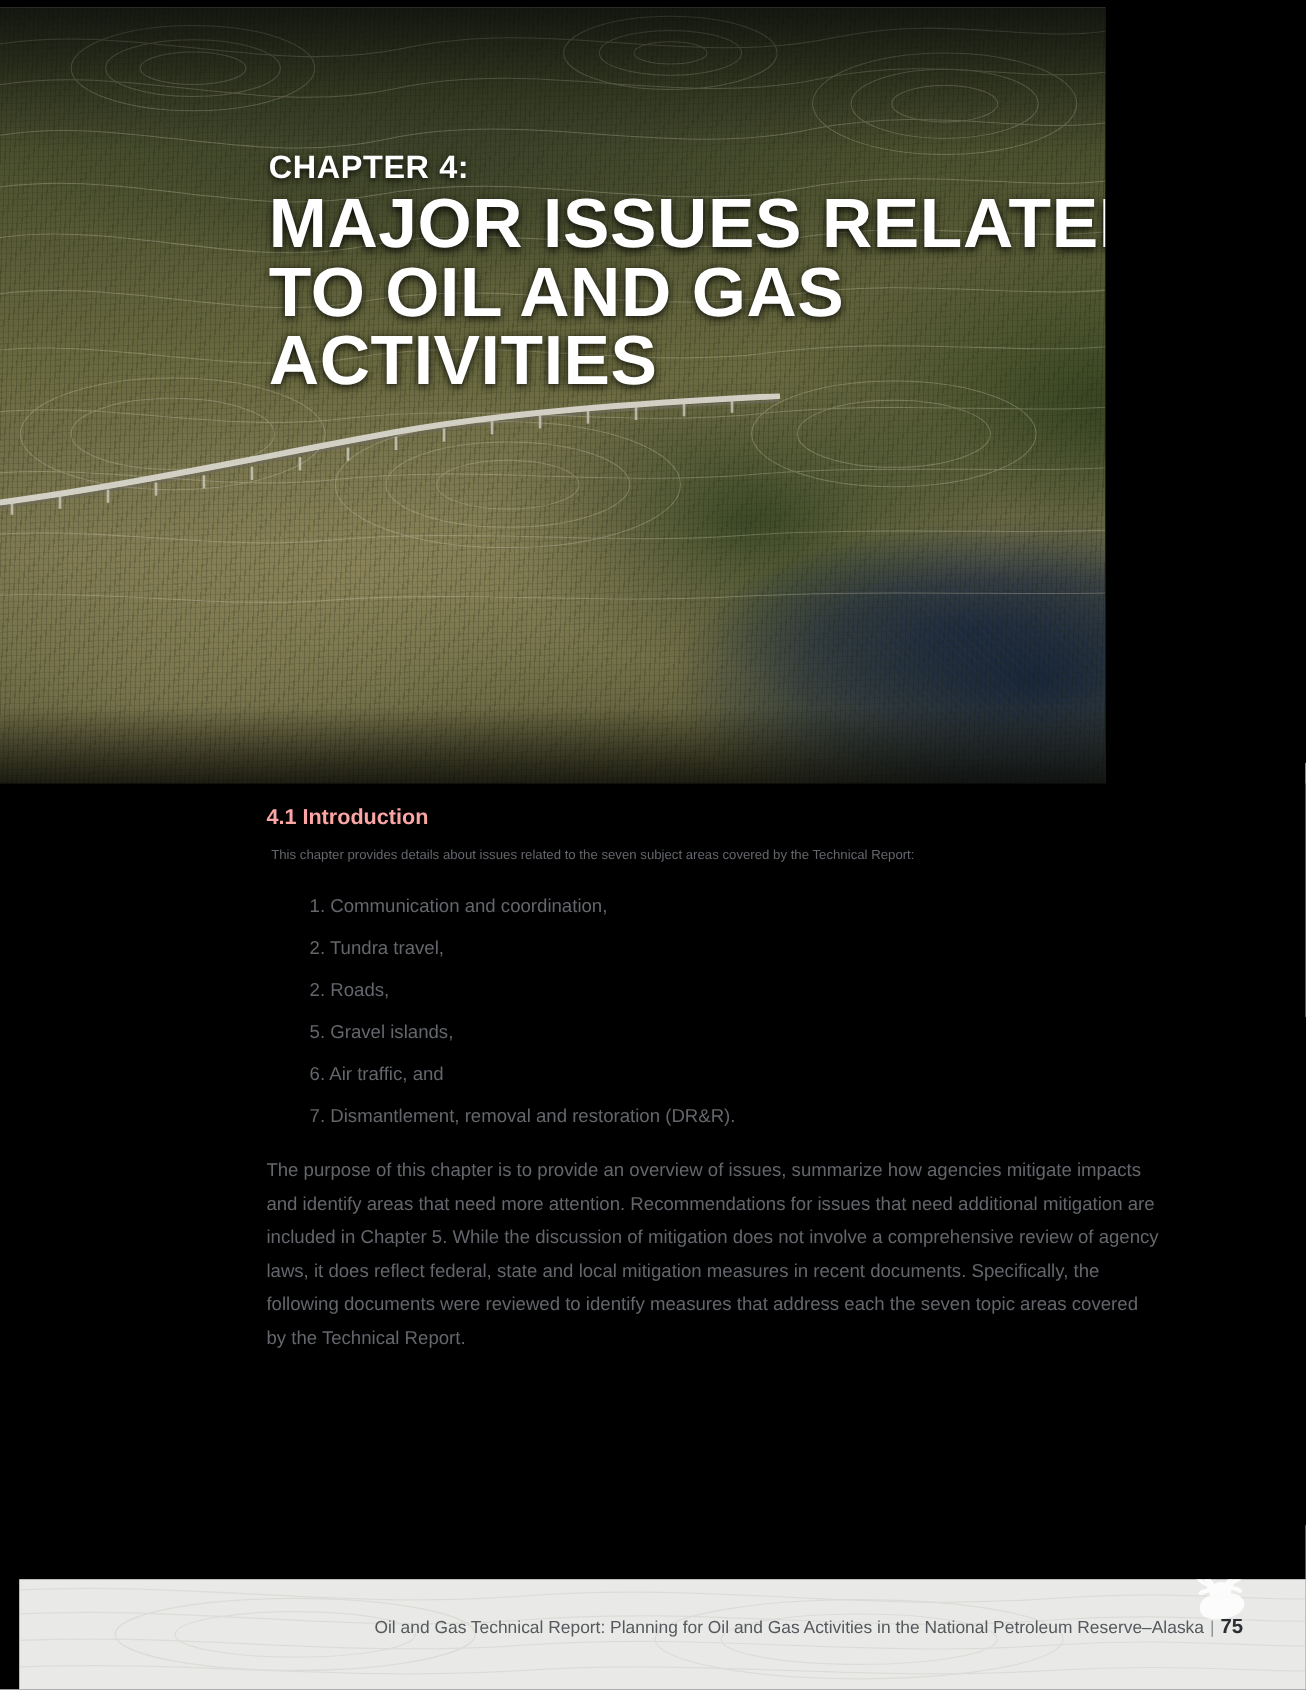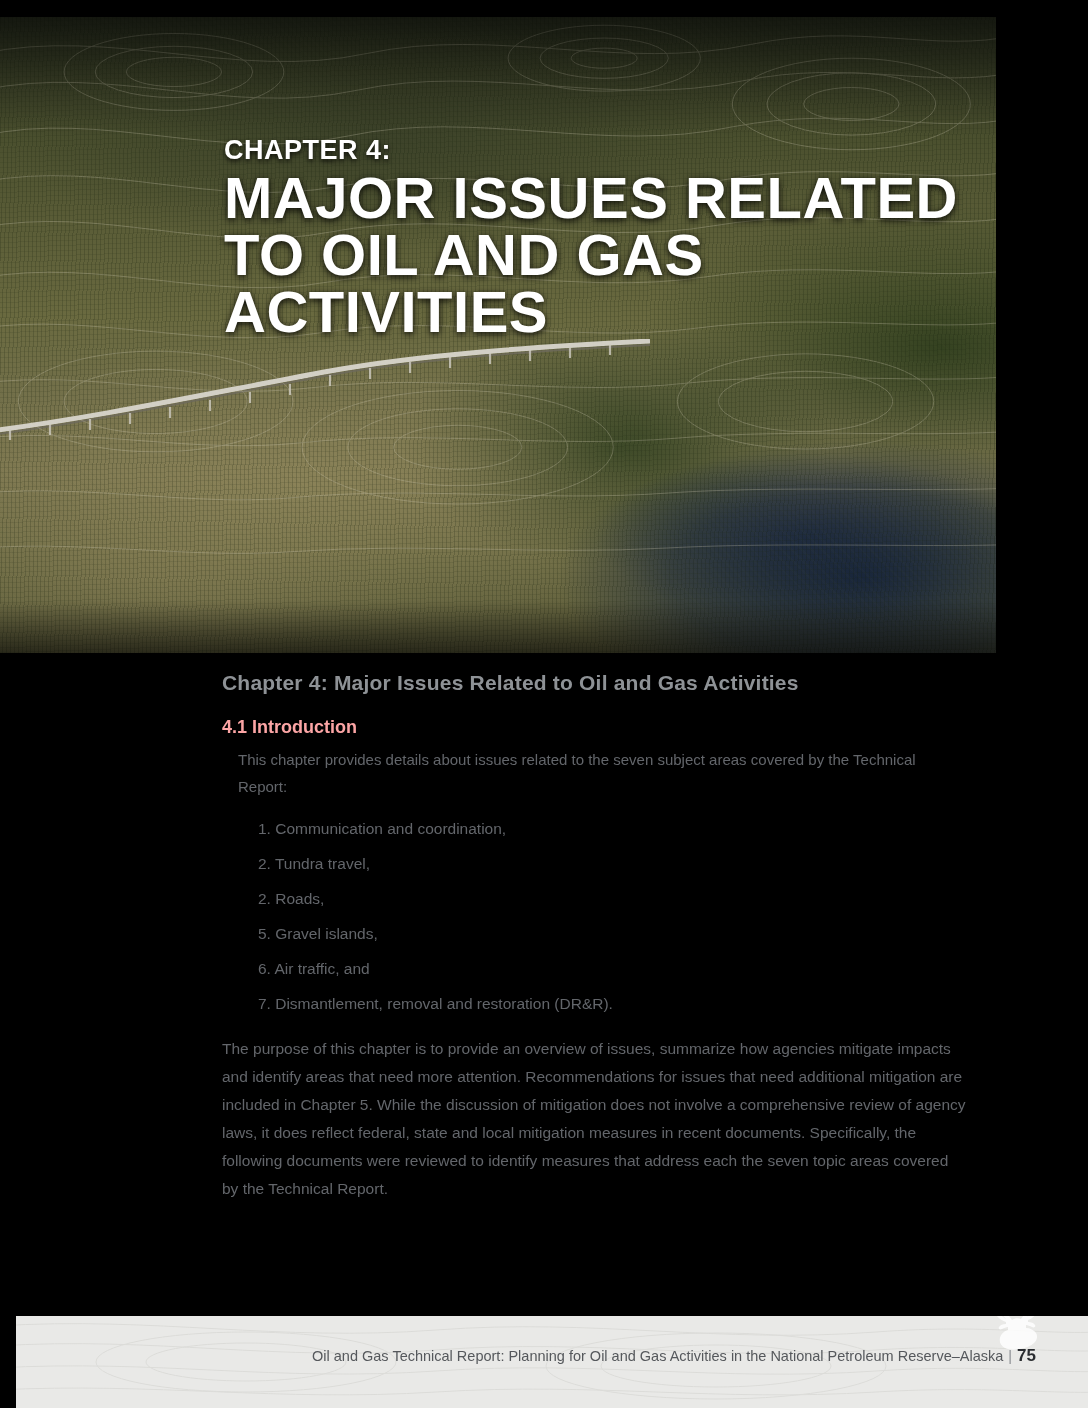--- a/index.html
+++ b/index.html
@@ -18,22 +18,22 @@
   .page {
     position: absolute;
     inset: 0;
     background: #000000;
   }
 
   
   .hero {
     position: absolute;
     left: 0;
-    top: 17px;
-    width: 996px;
+    top: 6px;
+    width: 921px;
     height: 653px;
     overflow: hidden;
     background: #737373;
   }
   .hero-photo {
     position: absolute;
     inset: 0;
     background:
       radial-gradient(ellipse 420px 190px at 860px 560px, rgba(20,34,58,0.92) 0%, rgba(22,36,58,0.55) 45%, rgba(0,0,0,0) 72%),
       radial-gradient(ellipse 300px 120px at 806px 520px, rgba(28,44,70,0.75) 0%, rgba(0,0,0,0) 70%),
@@ -130,23 +130,23 @@
     letter-spacing: 0.2px;
   }
   .sub-heading {
     color: #fca5a5;
     font-size: 18px;
     font-weight: bold;
     margin: 0 0 8px 0;
   }
   .para {
     color: #63666b;
-    font-size: 15px;
+    font-size: 11px;
     line-height: 27px;
-    margin: 0 0 9px 16px;
+    margin: 0 0 9px 4px;
   }
   .list {
     margin: 11px 0 14px 0;
     padding: 0;
     list-style: none;
     text-decoration: underline;
   }
   .list li {
     color: #63666b;
     font-size: 15.5px;
@@ -269,21 +269,20 @@
     <div class="hero-dark-bottom"></div>
 
     <div class="hero-title">
       <p class="chapter-kicker">CHAPTER 4:</p>
       <h1 class="chapter-title">MAJOR ISSUES RELATED TO OIL AND GAS ACTIVITIES</h1>
     </div>
   </div>
 
   <div class="body-area">
     <div class="content">
-      <h2 class="section-heading">Chapter 4: Major Issues Related to Oil and Gas Activities</h2>
       <h3 class="sub-heading">4.1 Introduction</h3>
       <p class="para">This chapter provides details about issues related to the seven subject areas covered by the Technical Report:</p>
       <ul class="list">
         <li>1. Communication and coordination,</li>
         <li>2. Tundra travel,</li>
         <li>2. Roads,</li>
         <li>5. Gravel islands,</li>
         <li>6. Air traffic, and</li>
         <li>7. Dismantlement, removal and restoration (DR&amp;R).</li>
       </ul>

